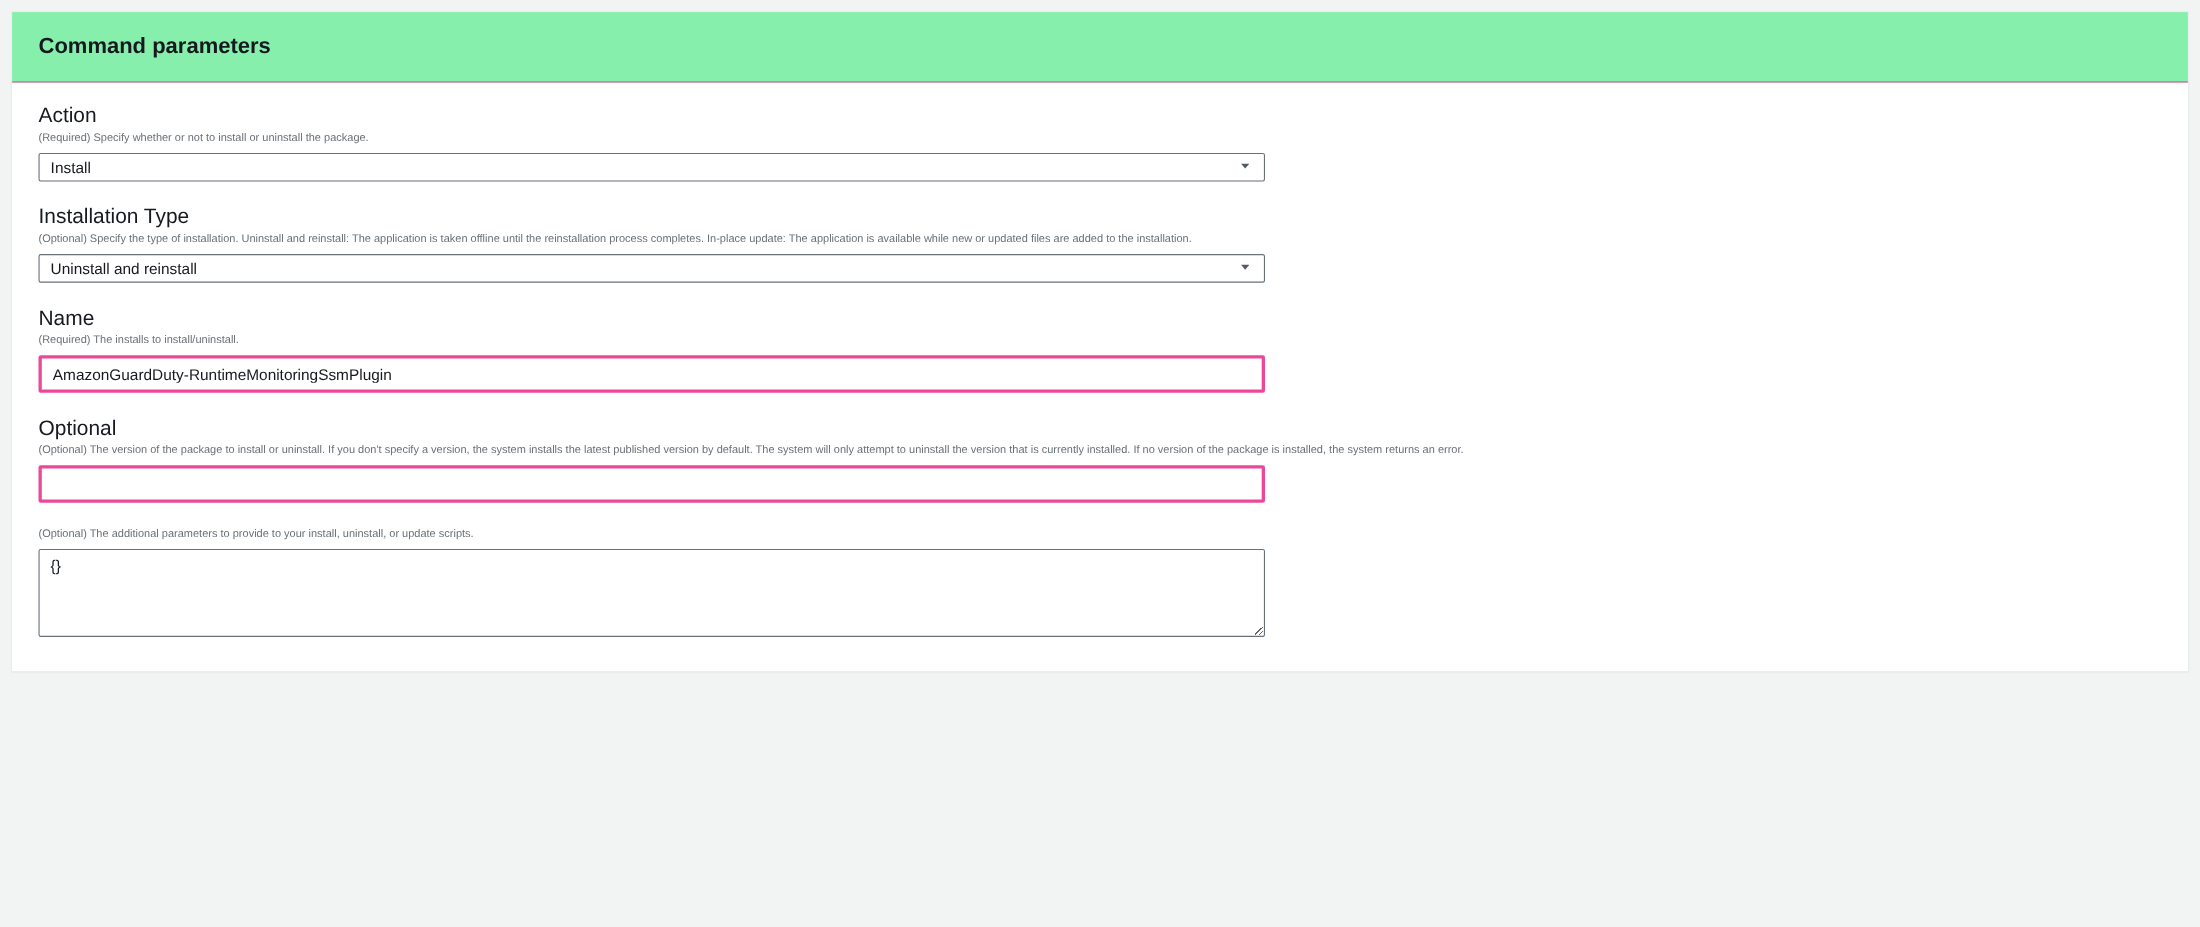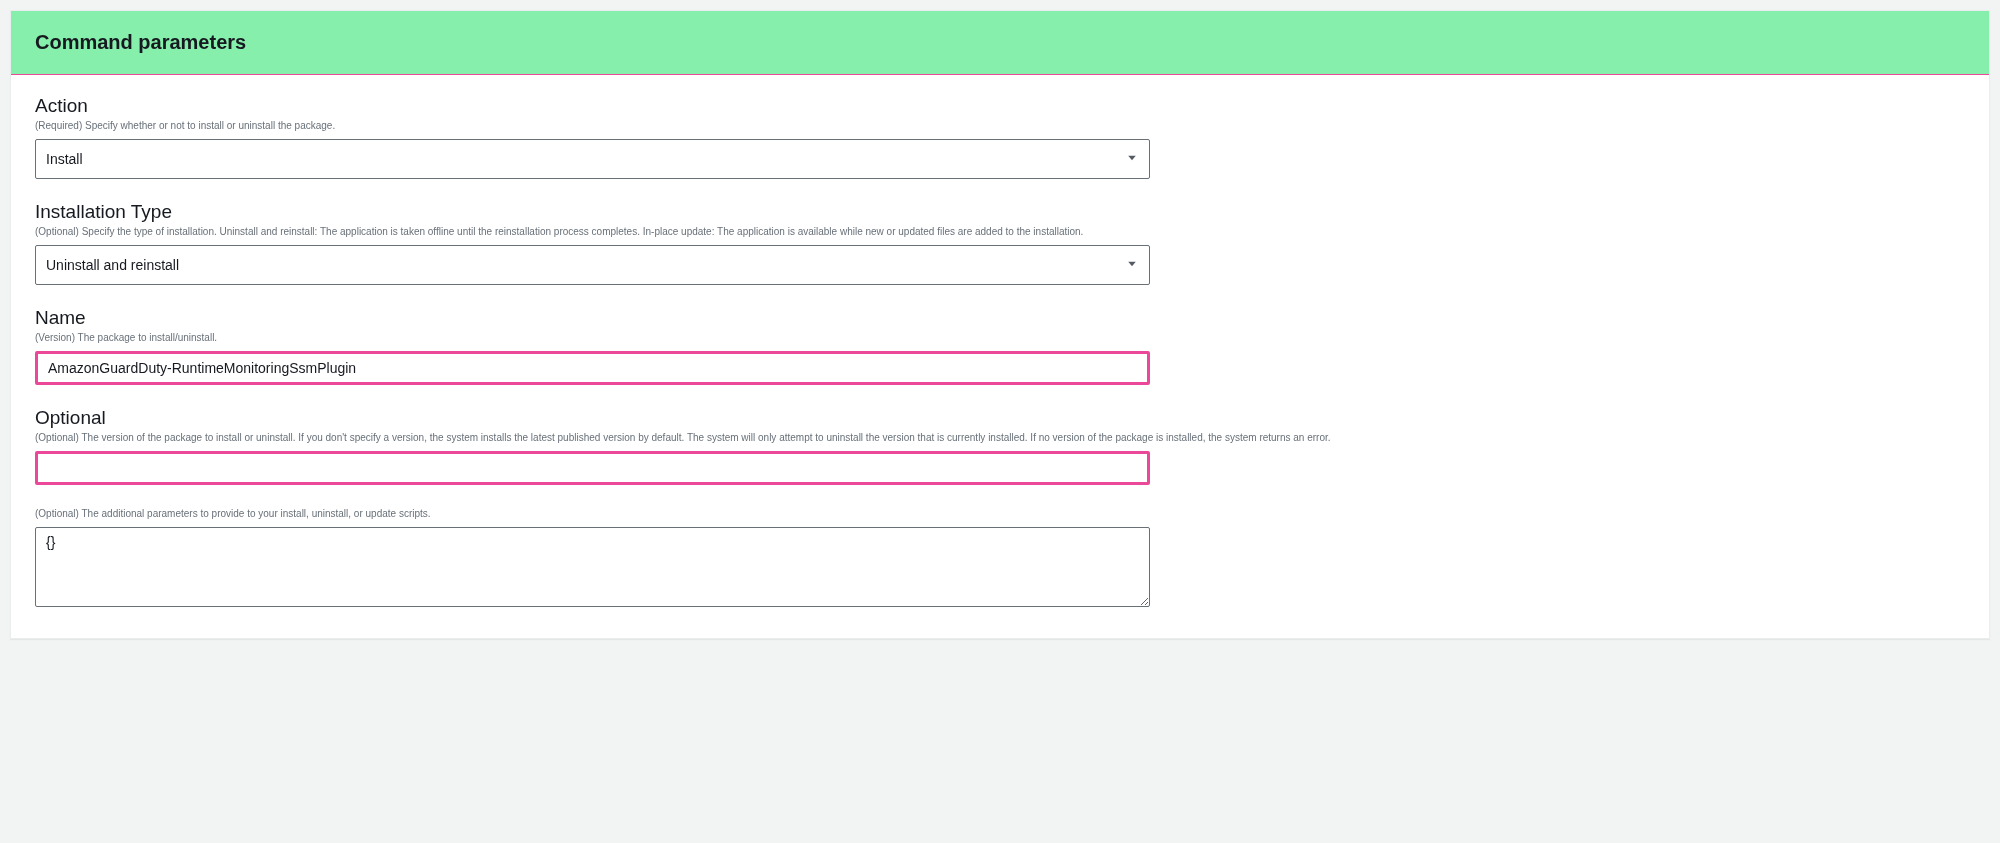--- a/index.html
+++ b/index.html
@@ -54,21 +54,21 @@
     }
     .control-wrap {
       max-width: 1115px;
     }
     .select-wrap {
       position: relative;
       max-width: 1115px;
     }
     .select-display {
       width: 100%;
-      height: 40px;
+      height: 26px;
       border: 1px solid #687078;
       border-radius: 2px;
       background: #ffffff;
       padding: 6px 32px 6px 10px;
       font-size: 14px;
       color: #16191f;
       cursor: pointer;
       display: flex;
       align-items: center;
     }
@@ -134,21 +134,21 @@
         <span class="select-caret">
           <svg width="12" height="12" viewBox="0 0 16 16" fill="currentColor">
               <path d="M3 5l5 6 5-6H3z"></path>
             </svg>
         </span>
       </div>
     </div>
 
     <div class="field">
       <label class="field-label">Name</label>
-      <span class="field-hint">(Version) The package to install/uninstall.</span>
+      <span class="field-hint">(Required) The installs to install/uninstall.</span>
       <div class="control-wrap">
         <input type="text" class="text-input" value="AmazonGuardDuty-RuntimeMonitoringSsmPlugin" style="">
       </div>
     </div>
 
     <div class="field">
       <label class="field-label">Optional</label>
       <span class="field-hint">(Optional) The version of the package to install or uninstall. If you don't specify a version, the system installs the latest published version by default. The system will only attempt to uninstall the version that is currently installed. If no version of the package is installed, the system returns an error.</span>
       <div class="control-wrap">
         <input type="text" class="text-input" value="" style="">

